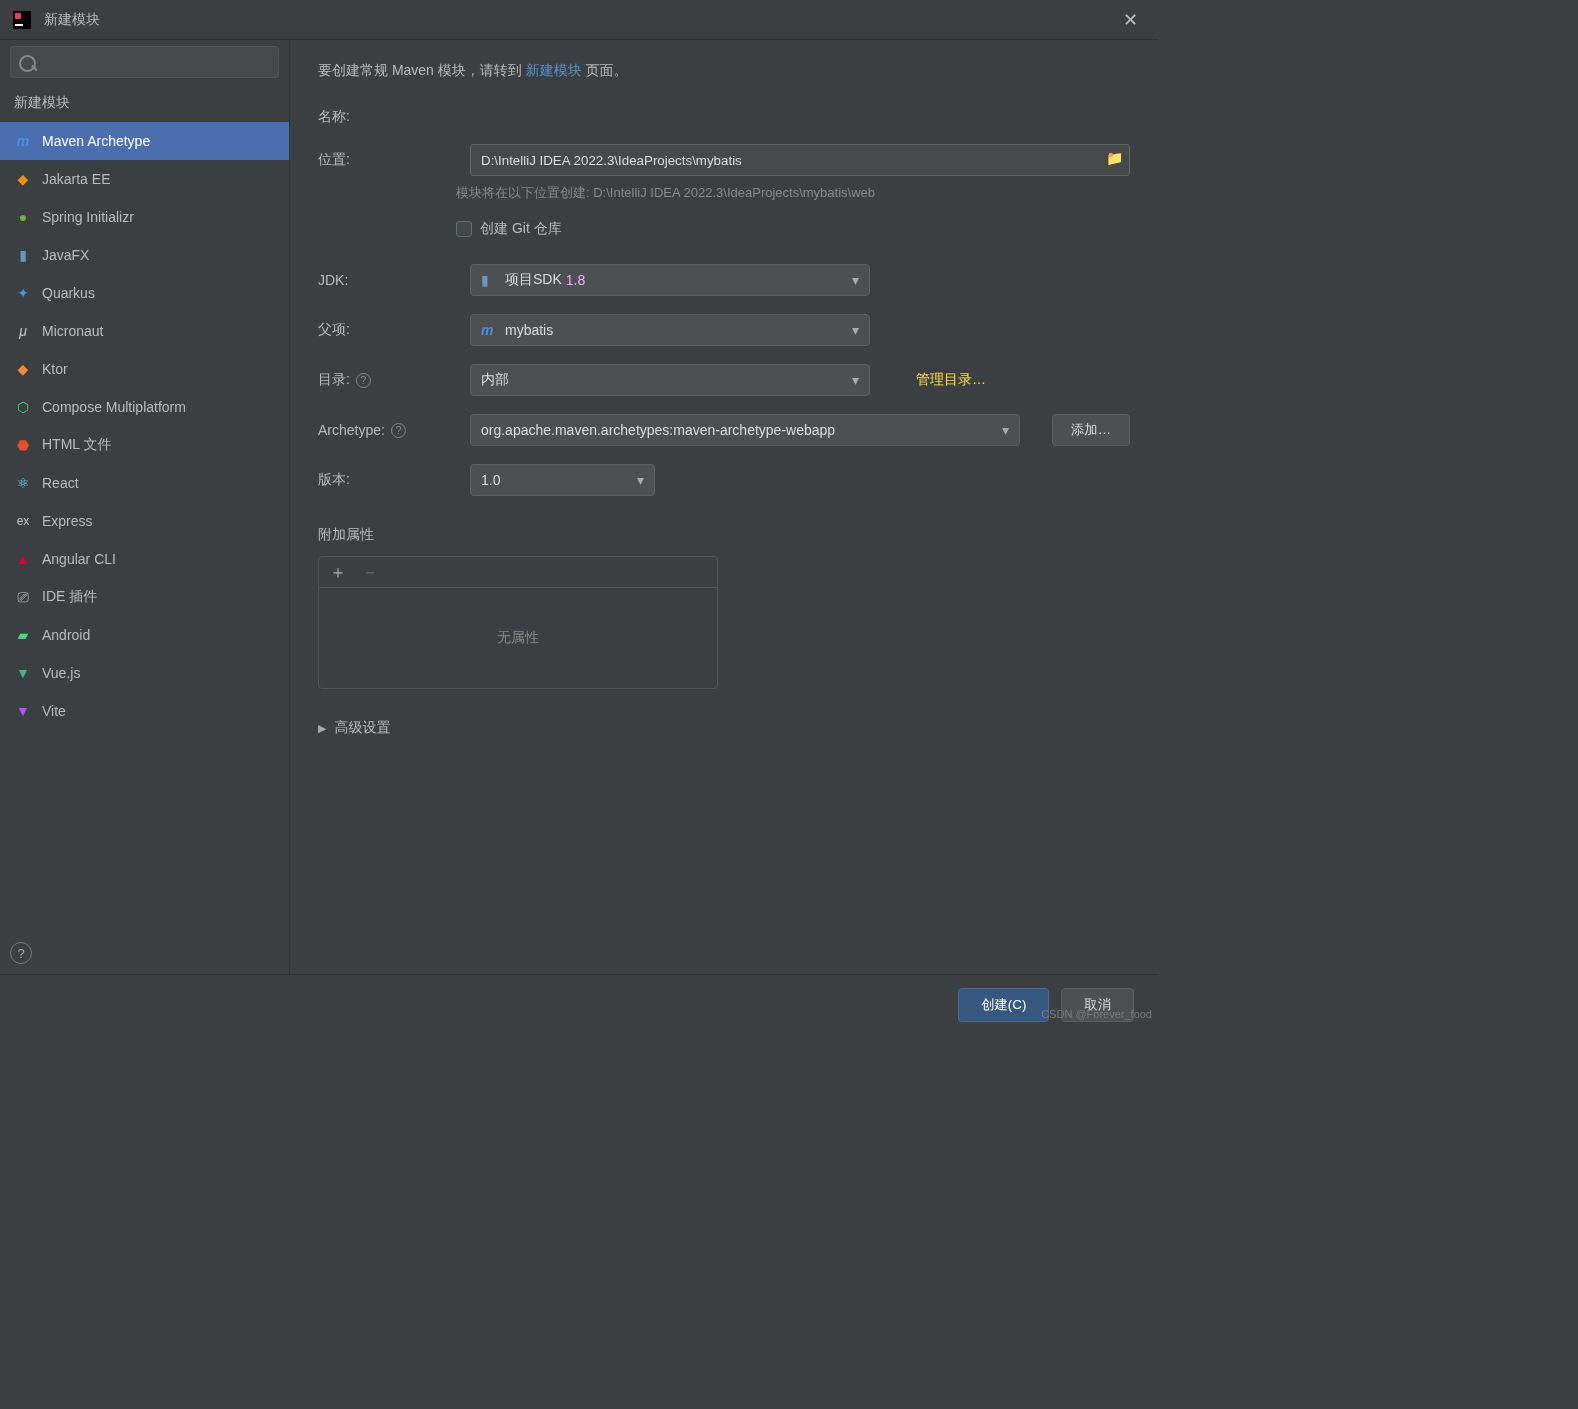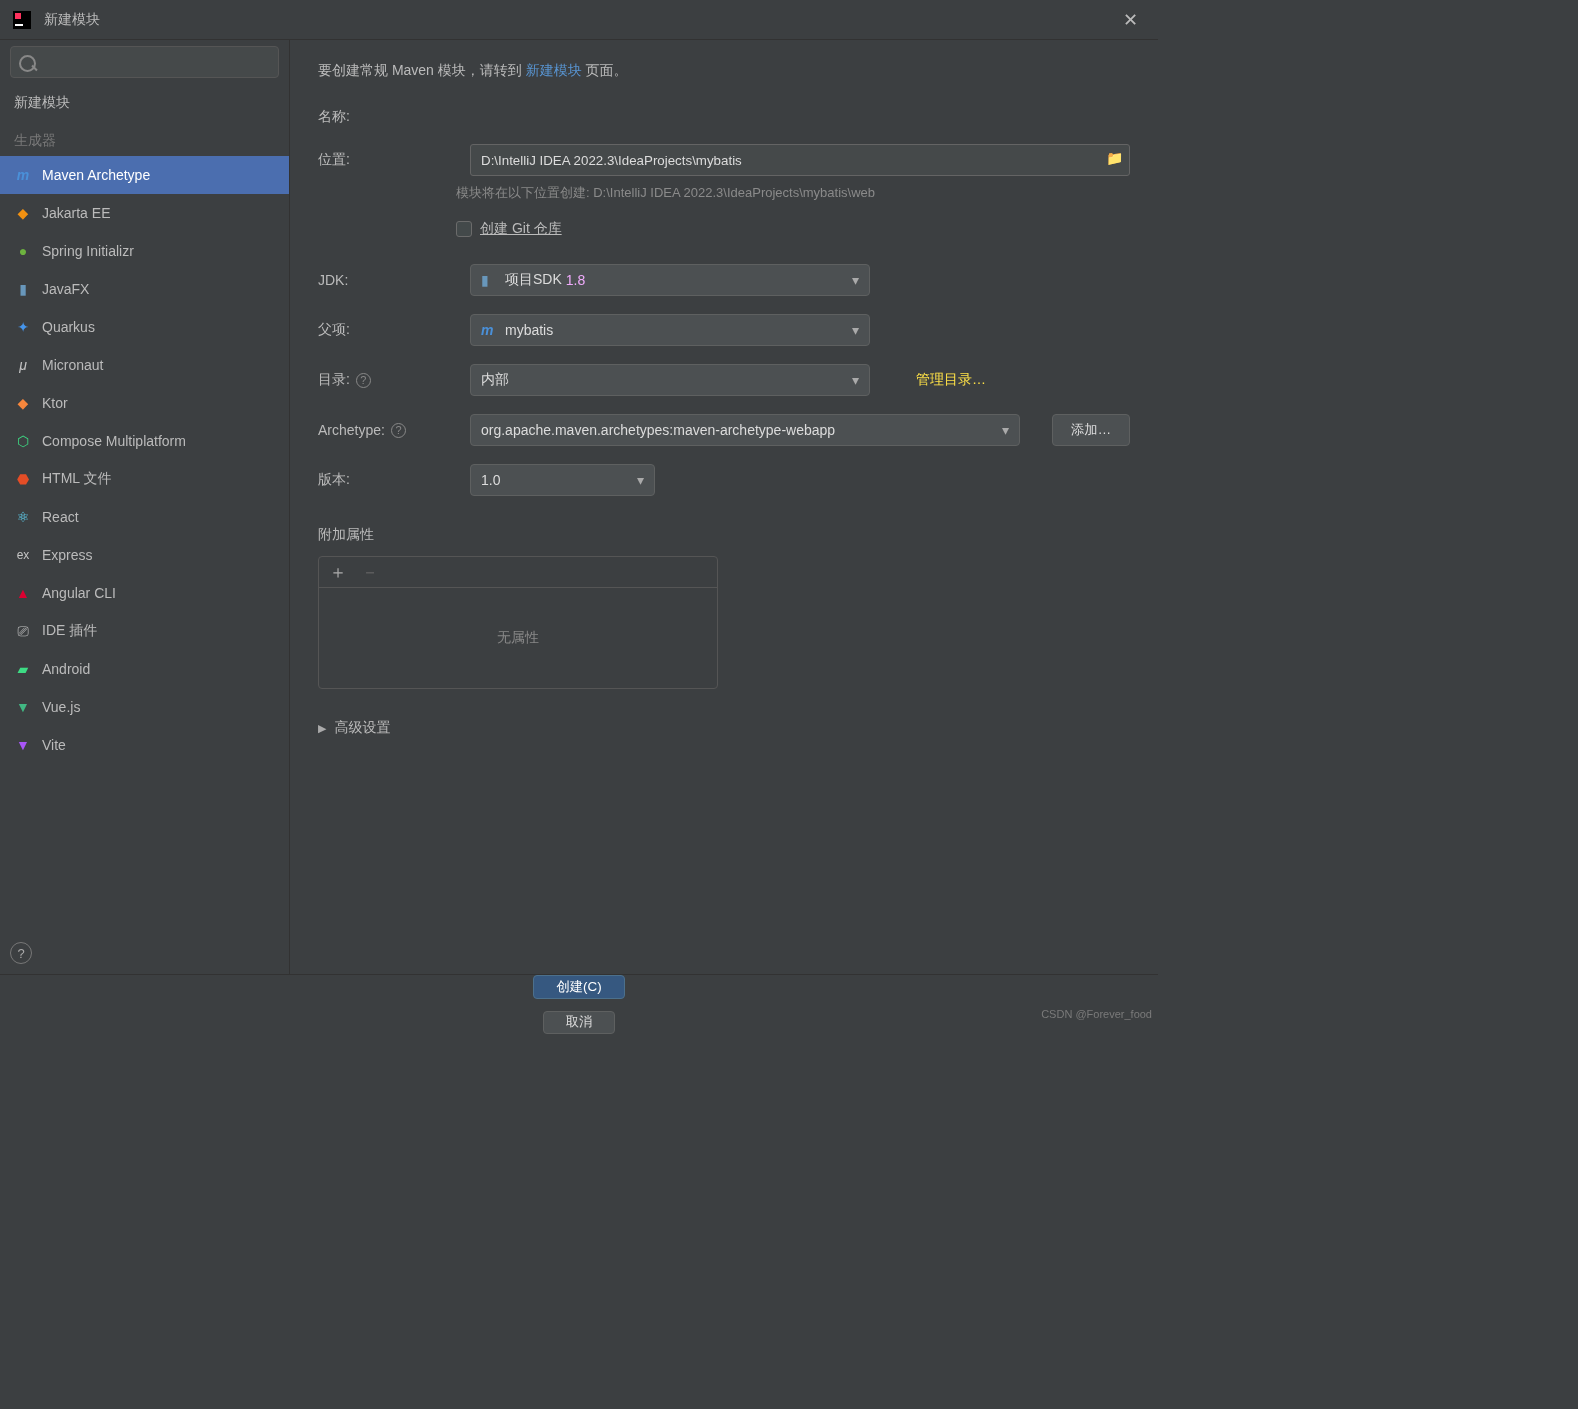--- a/index.html
+++ b/index.html
@@ -25,37 +25,37 @@
 .intro a { color: #5894d1; text-decoration: none; }
 .form-row { display: flex; align-items: center; margin-bottom: 18px; gap: 32px; }
 .form-label { width: 120px; color: #bbbbbb; display: flex; align-items: center; gap: 6px; }
 .field { flex: 1; max-width: 400px; }
 .field-wide { flex: 1; max-width: 670px; }
 .text-input { width: 100%; height: 32px; background: #45494a; border: 1px solid #646464; border-radius: 3px; padding: 0 10px; color: #dcdcdc; outline: none; }
 .text-input.focused { border: 1px solid #466ca0; box-shadow: 0 0 0 1px #3876ad; }
 .location-row .field-wide { position: relative; }
 .folder-btn { position: absolute; right: 6px; top: 6px; color: #888; cursor: pointer; }
 .hint { color: #8a8a8a; font-size: 13px; margin-left: 138px; margin-top: -10px; margin-bottom: 18px; }
-.checkbox-row { margin-left: 138px; margin-bottom: 26px; display: flex; align-items: center; gap: 8px; text-decoration: underline; }
+.checkbox-row { margin-left: 138px; margin-bottom: 26px; display: flex; align-items: center; gap: 8px; }
 .checkbox { width: 16px; height: 16px; border: 1px solid #6b6b6b; border-radius: 3px; background: #43494a; cursor: pointer; }
 .select { width: 100%; height: 32px; background: #4c5052; border: 1px solid #5e6060; border-radius: 4px; display: flex; align-items: center; padding: 0 10px; color: #dcdcdc; cursor: pointer; position: relative; }
 .select .sel-icon { width: 18px; margin-right: 6px; display: inline-flex; align-items: center; }
 .select .dim { color: #f0abfc; margin-left: 4px; }
 .select .chev { position: absolute; right: 10px; color: #aaa; }
 .link { color: #fde047; cursor: pointer; margin-left: 14px; white-space: nowrap; }
 .btn { height: 32px; padding: 0 18px; background: #4c5052; border: 1px solid #5e6060; border-radius: 4px; color: #dcdcdc; cursor: pointer; display: inline-flex; align-items: center; }
 .version-select { width: 185px; }
 .section-title { color: #bbbbbb; margin: 30px 0 12px; }
 .attr-panel { border: 1px solid #555; border-radius: 4px; width: 400px; }
 .attr-toolbar { border-bottom: 1px solid #555; padding: 6px 10px; display: flex; gap: 14px; }
 .attr-toolbar span { color: #aaa; cursor: pointer; font-size: 18px; line-height: 18px; }
 .attr-body { height: 100px; display: flex; align-items: center; justify-content: center; color: #888; }
 .advanced { margin-top: 30px; display: flex; align-items: center; gap: 8px; cursor: pointer; color: #bbbbbb; }
 .advanced .caret { font-size: 11px; color: #aaa; }
-.footer { position: absolute; bottom: 0; left: 0; right: 0; height: 60px; border-top: 1px solid #323232; display: flex; align-items: center; justify-content: flex-end; padding: 0 24px; gap: 12px; background: #3c3f41; flex-direction: column; }
+.footer { position: absolute; bottom: 0; left: 0; right: 0; height: 60px; border-top: 1px solid #323232; display: flex; align-items: center; justify-content: flex-end; padding: 0 24px; gap: 12px; background: #3c3f41; }
 .btn-primary { background: #365880; border: 1px solid #4c708c; color: #fff; padding: 0 22px; height: 34px; border-radius: 4px; cursor: pointer; }
 .btn-default { background: #4c5052; border: 1px solid #5e6060; color: #dcdcdc; padding: 0 22px; height: 34px; border-radius: 4px; cursor: pointer; }
 .q-icon { width: 15px; height: 15px; border: 1px solid #888; border-radius: 50%; display: inline-flex; align-items: center; justify-content: center; font-size: 11px; color: #888; }
 .watermark { position: absolute; right: 6px; bottom: 14px; font-size: 11px; color: #7a7a7a; }
 </style>
 </head>
 <body>
 
 <div class="titlebar">
   <span class="app-icon">
@@ -70,21 +70,20 @@
 </div>
 
 <div class="main">
   <div class="sidebar">
     <div class="search-row">
       <div class="search-input"></div>
     </div>
     <div class="sidebar-item">
       <span>新建模块</span>
     </div>
-    <div class="sidebar-section">生成器</div>
 
     <div class="sidebar-item selected">
       <span class="ic" style="color:#4a90d9;font-weight:bold;font-style:italic">m</span>
       <span>Maven Archetype</span>
     </div>
     <div class="sidebar-item">
       <span class="ic" style="color:#f29111">◆</span>
       <span>Jakarta EE</span>
     </div>
     <div class="sidebar-item">

